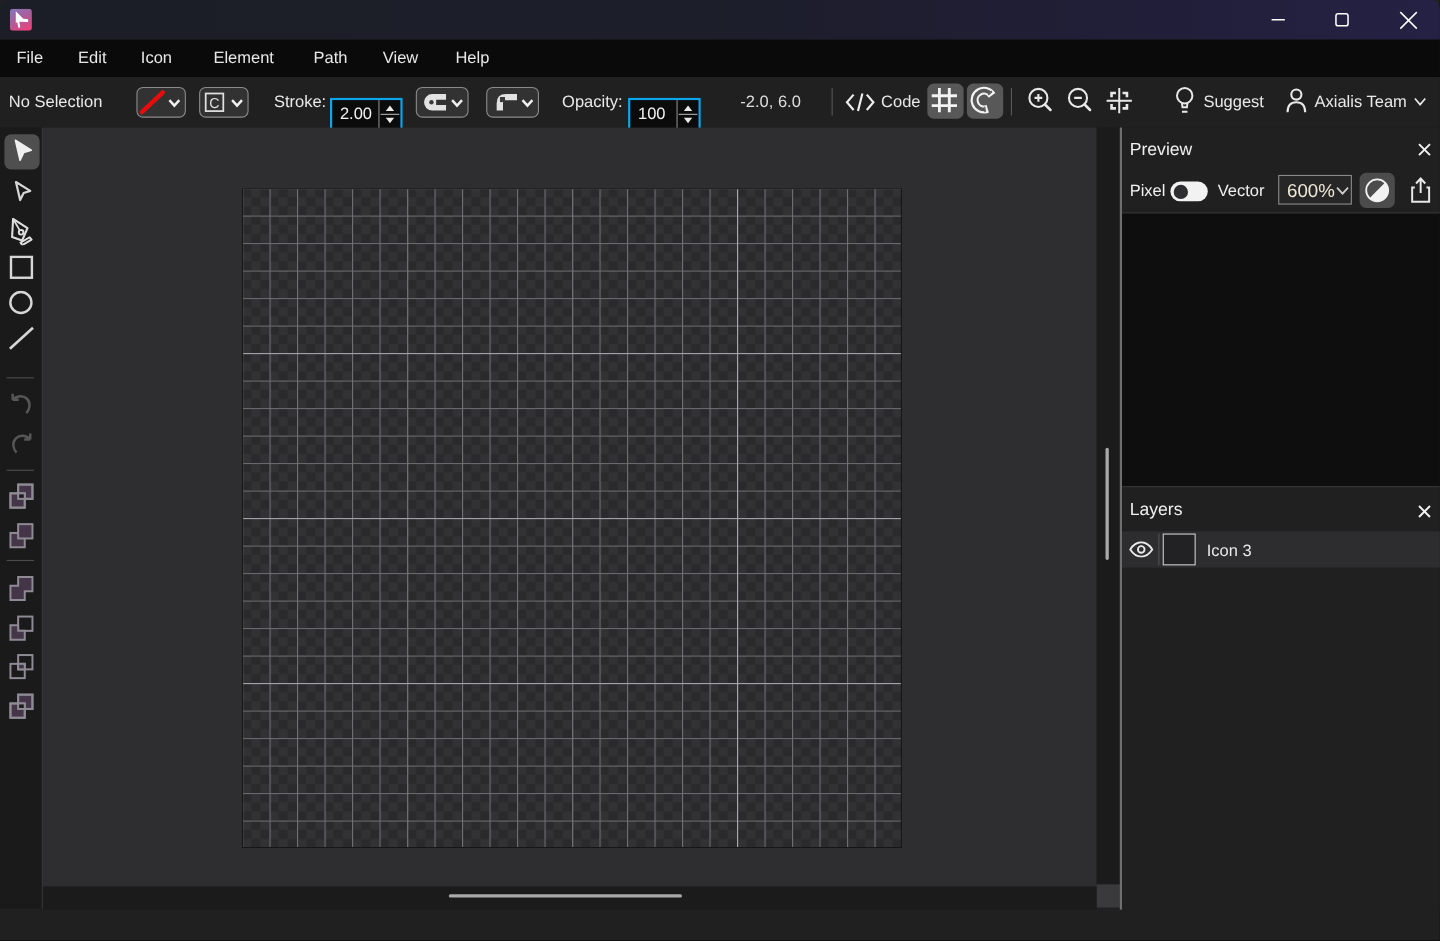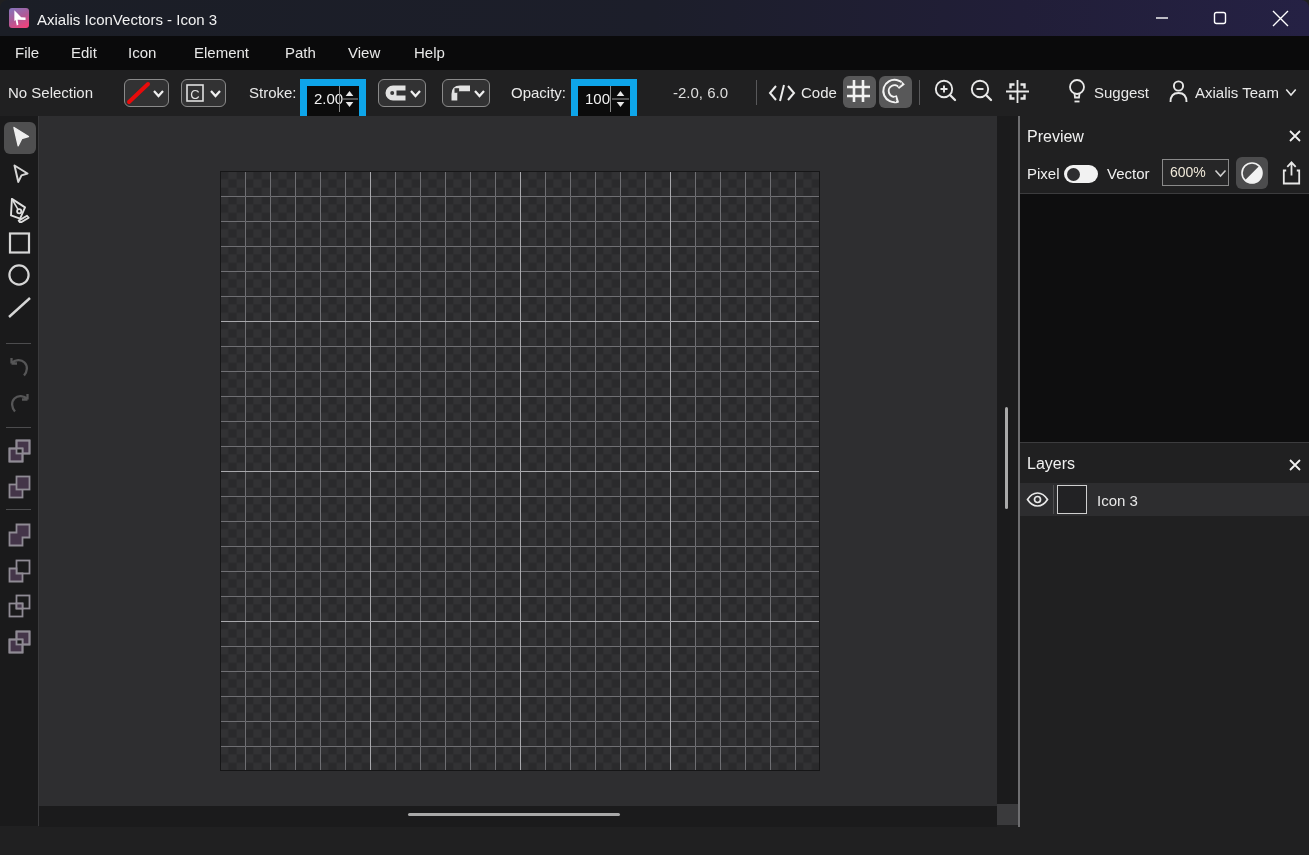--- a/index.html
+++ b/index.html
@@ -17,21 +17,21 @@
   .winbtn { top:0; height:36px; width:46px; }
 
   
   #menubar { left:0; top:36px; width:1309px; height:34px; background:#0a0a0b;text-decoration:underline; }
   .menu { position:absolute; top:0; height:34px; line-height:33px; color:#e8e8e8; font-size:15px; }
 
   
   #toolbar { left:0; top:70px; width:1309px; height:46px; background:#202021; }
   .tlabel { position:absolute; top:0; height:46px; line-height:45px; color:#e9e9e9; font-size:15px; }
   .drop { position:absolute; top:9px; height:28px; background:#323233; border:1px solid #8a8a8a; border-radius:6px; }
-  .spin { position:absolute; top:9px; height:44px; background:#0b0b0b; border:7px solid #0ea5e9; color:#f2f2f2; font-size:15px; }
+  .spin { position:absolute; top:19px; height:44px; background:#0b0b0b; border:2px solid #0ea5e9; color:#f2f2f2; font-size:15px; }
   .spin .val { position:absolute; left:7px; top:0; height:26px; line-height:25px; }
   .spinbtn { position:absolute; right:0; top:0; width:20px; height:26px; border-left:1px solid #8a8a8a; }
   .tsep { position:absolute; top:10px; width:1px; height:25px; background:#58585a; }
   .togglebtn { position:absolute; top:6px; width:33px; height:32px; background:#585859; border-radius:6px; }
 
   
   #leftstrip { left:0; top:116px; width:39px; height:710px; background:#1a1a1b; border-right:1px solid #3a3a3c; }
   #workarea { left:39px; top:116px; width:958px; height:690px; background:#2e2e30; }
   #canvas { position:absolute; left:181px; top:55px; width:600px; height:600px; }
   #vtrack { left:997px; top:116px; width:21px; height:688px; background:#1b1b1c; }
@@ -61,21 +61,20 @@
     <defs>
         <linearGradient id="agrad" x1="0.25" y1="0" x2="0.75" y2="1">
       <stop offset="0" stop-color="#8a72b8"></stop>
           <stop offset="0.5" stop-color="#b05a96"></stop>
           <stop offset="1" stop-color="#f0437c"></stop>
     </linearGradient>
       </defs>
     <rect width="20" height="20" rx="3" fill="url(#agrad)"></rect>
     <path d="M5.35 2.3 L5.35 12.9 L6.6 12.1 L7.8 17.5 L9.4 16.8 L8.6 11.7 L16.55 11.95 L16.55 9.4 L12.2 9.15 Z" fill="#fff"></path>
   </svg>
-  <div class="abs" id="title">Axialis IconVectors - Icon 3</div>
   <svg class="abs winbtn" style="left:1139px" viewBox="0 0 46 36">
       <path d="M17 18 h12" stroke="#fff" stroke-width="1.4"></path>
     </svg>
   <svg class="abs winbtn" style="left:1197px" viewBox="0 0 46 36">
       <rect x="17.5" y="12.5" width="11" height="11" rx="2" fill="none" stroke="#fff" stroke-width="1.4"></rect>
     </svg>
   <svg class="abs winbtn" style="left:1257px" viewBox="0 0 46 36">
       <path d="M16 11 L31 26 M31 11 L16 26" stroke="#fff" stroke-width="1.4"></path>
     </svg>
 
@@ -300,21 +299,21 @@
         <path d="M3 3 L13 13 M13 3 L3 13" stroke="#f0f0f0" stroke-width="1.8"></path>
       </svg>
 
     <span class="ptitle" style="top:49px; font-size:15px;">Pixel</span>
     <div class="abs" style="left:44px; top:49px; width:34px; height:18px; background:#f2f2f2; border-radius:9px;">
       <div class="abs" style="left:2.5px; top:2.5px; width:13px; height:13px; background:#2e2e30; border-radius:50%;"></div>
     </div>
     <span class="ptitle" style="left:87px; top:49px; font-size:15px;">Vector</span>
 
     <div class="abs" style="left:142px; top:43px; width:67px; height:27px; background:#262627; border:1px solid #8a8a8a;">
-      <span style="position:absolute; left:7px; top:4px; font-size:14px; color:#efe8d8;">600%</span>
+      <span style="position:absolute; left:7px; top:4px; font-size:17px; color:#efe8d8;">600%</span>
       <svg class="abs" style="left:51px; top:9px;" width="13" height="9" viewBox="0 0 13 9">
           <path d="M1.5 1.5 L6.5 7 L11.5 1.5" fill="none" stroke="#cfcfcf" stroke-width="1.6"></path>
         </svg>
     </div>
 
     <div class="abs" style="left:216px; top:41px; width:32px; height:32px; background:#4c4c4d; border-radius:6px;">
       <svg width="32" height="32" viewBox="0 0 32 32">
         <circle cx="16" cy="16" r="10" fill="none" stroke="#f2f2f2" stroke-width="1.6"></circle>
         <path d="M23.2 9 A10 10 0 0 1 9 23.2 Z" fill="#f2f2f2"></path>
       </svg>

